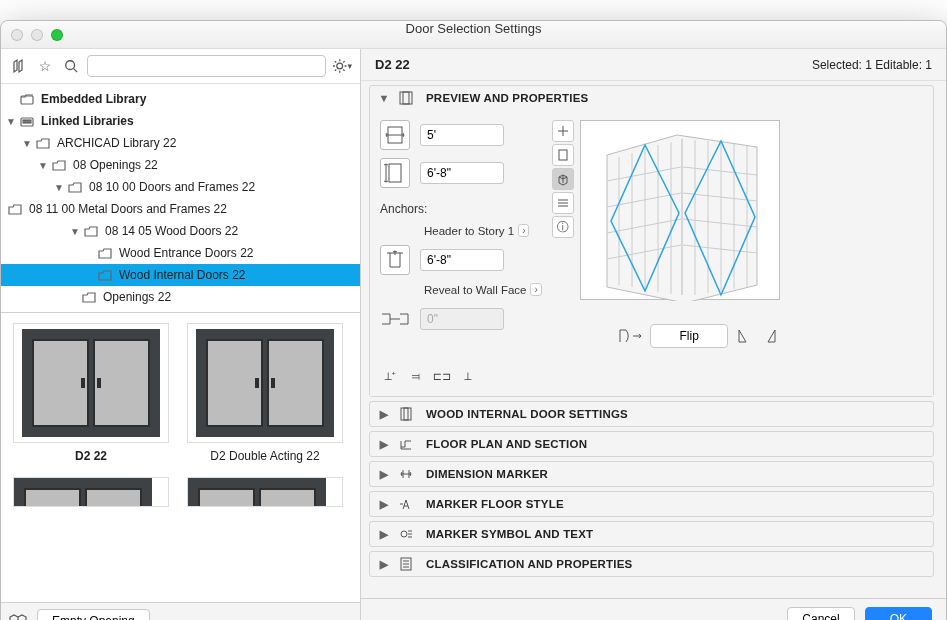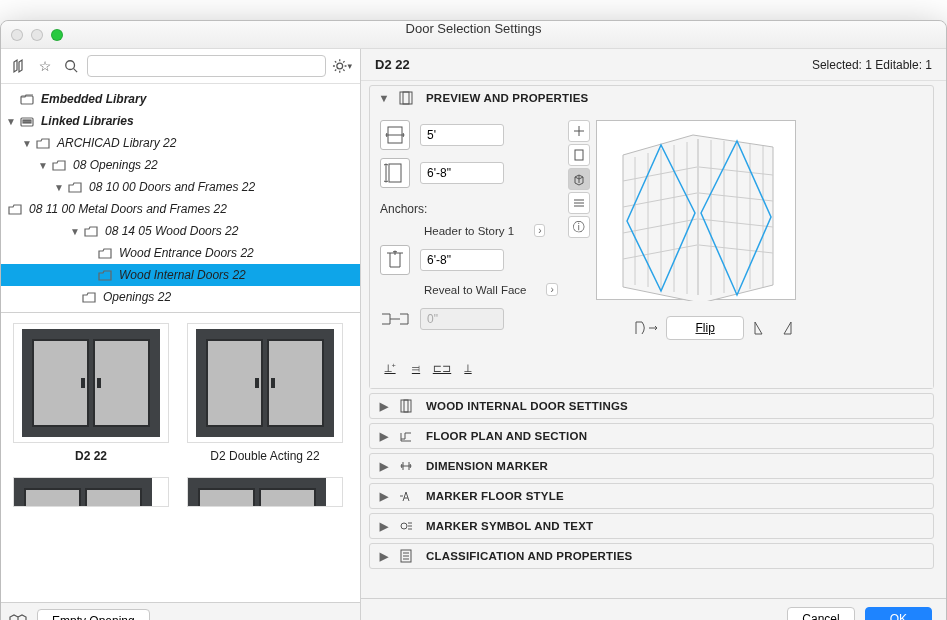--- a/index.html
+++ b/index.html
@@ -16,21 +16,21 @@
   .title { font-size: 13px; color: #333; }
 
   .body { flex: 1; display: flex; min-height: 0; }
 
   
   .left { width: 360px; border-right: 1px solid #d0d0d0; display: flex; flex-direction: column; background: #fff; }
   .toolbar { display: flex; align-items: center; gap: 6px; padding: 6px 8px; border-bottom: 1px solid #e0e0e0; }
   .search { flex: 1; height: 22px; border: 1px solid #c8c8c8; border-radius: 4px; padding: 0 6px; font-size: 12px; }
   .tool-icon { width: 20px; height: 20px; display: flex; align-items: center; justify-content: center; font-size: 14px; color: #555; cursor: pointer; }
   .tree { flex: 0 0 auto; overflow: auto; padding: 4px 0; background: #fff; }
-  .node { display: flex; align-items: center; height: 22px; padding-left: 6px; white-space: nowrap; cursor: default; font-style: italic; }
+  .node { display: flex; align-items: center; height: 22px; padding-left: 6px; white-space: nowrap; cursor: default; }
   .node.sel { background: #0ea5e9; }
   .disclosure { width: 12px; text-align: center; color: #666; font-size: 10px; margin-right: 2px; display: inline-block; }
   .ic { width: 16px; height: 14px; margin-right: 6px; display: inline-flex; align-items: center; justify-content: center; }
   .node-label { font-size: 12px; }
   .bold { font-weight: 600; }
 
   .thumbs { flex: 1; border-top: 1px solid #d0d0d0; overflow: auto; padding: 10px; display: flex; flex-wrap: wrap; gap: 14px; background: #fff; align-content: flex-start; }
   .thumb { width: 160px; display: flex; flex-direction: column; align-items: center; gap: 6px; cursor: pointer; }
   .thumb-img { width: 156px; height: 120px; border: 1px solid #ddd; display: flex; align-items: center; justify-content: center; background: #fff; }
   .door-prev { width: 138px; height: 108px; background: #3f4245; padding: 10px; display:flex; gap:4px; }
@@ -56,30 +56,30 @@
   .panel { border: 1px solid #d5d5d5; border-radius: 3px; margin-bottom: 4px; background: #f4f4f4; }
   .panel-hdr { display: flex; align-items: center; gap: 6px; padding: 5px 8px; cursor: pointer; font-weight: 700; font-size: 11.5px; letter-spacing: 0.2px; color: #222; }
   .panel-hdr .disclosure { font-size: 11px; }
   .panel-body { padding: 10px; display: flex; gap: 10px; background: #f4f4f4; }
   .dims { display: flex; flex-direction: column; gap: 8px; }
   .dimrow { display: flex; align-items: center; gap: 10px; }
   .dim-ic { width: 30px; height: 30px; border: 1px solid #bbb; border-radius: 3px; background:#fff; display:flex; align-items:center; justify-content:center; font-size:14px; color:#555;}
   .dim-in { width: 84px; height: 22px; border: 1px solid #c8c8c8; border-radius: 3px; padding: 0 6px; font-size: 12px; background:#fff;}
   .dim-in[disabled]{ background:#eee; color:#aaa;}
   .anchors-lbl { font-size: 12px; color: #333; margin-top: 6px; }
-  .sublbl { font-size: 11.5px; color: #333; display:flex; align-items:center; gap:20px;}
+  .sublbl { font-size: 11.5px; color: #333; display:flex; align-items:center; gap:4px;}
   .sublbl .chev{ font-size:10px; color:#666; border:1px solid #ccc; border-radius:3px; padding:0 3px; background:#fff;}
   
   .view-strip { display:flex; flex-direction:column; gap:2px; }
   .vbtn{ width:22px; height:22px; border:1px solid #ccc; background:#fff; border-radius:3px; display:flex; align-items:center; justify-content:center; font-size:12px; cursor:pointer; color:#555;}
   .vbtn.active{ background:#d0d0d0; }
 
   .preview-box { width: 200px; height: 180px; border: 1px solid #c0c0c0; background: #fff; position: relative; }
   
-  .ctrl-row{ display:flex; align-items:center; gap:6px; margin-top:16px;text-decoration:underline;}
+  .ctrl-row{ display:flex; align-items:center; gap:6px; margin-top:24px;}
   .small-ic{ width:20px; height:20px; display:flex; align-items:center; justify-content:center; font-size:11px; color:#444; }
   .flip-btn{ flex:0 0 auto; }
 
   .right-footer { border-top: 1px solid #d0d0d0; padding: 8px 14px; display: flex; justify-content: flex-end; gap: 10px; background:#f4f4f4; border-radius: 0 0 8px 0;}
 
   svg { display:block; }
   .folder-svg{ fill:none; stroke:#666; stroke-width:1.2;}
 </style>
 </head>
 <body>

